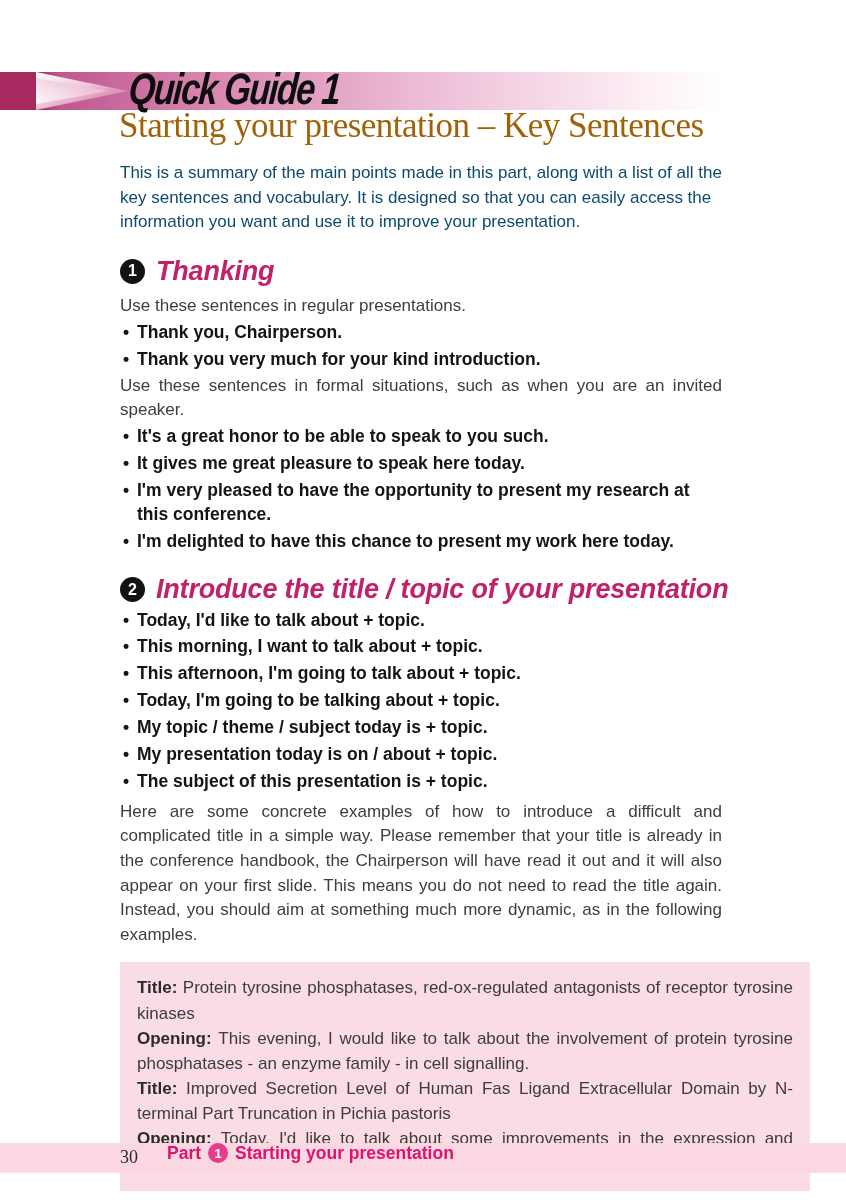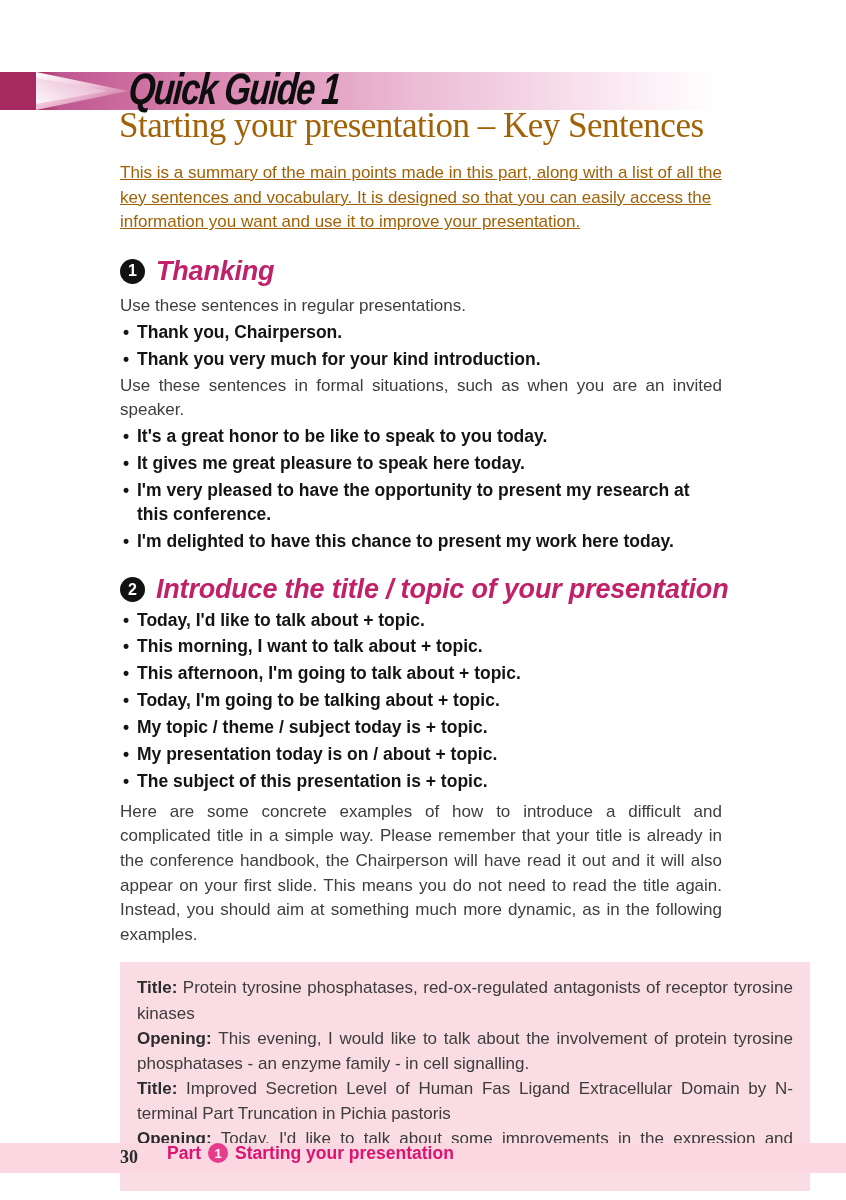--- a/index.html
+++ b/index.html
@@ -23,21 +23,21 @@
     letter-spacing:-2px;white-space:nowrap;
   }
   .page-title{
     position:absolute;top:106px;left:119px;
     font-family:"Liberation Serif", serif;font-size:35px;color:#a16207;
     letter-spacing:-0.5px;white-space:nowrap;
   }
 
   
   .content{position:absolute;left:120px;top:161px;width:602px;}
-  .intro{font-size:17px;color:#a16207;line-height:1.45;margin:0;text-decoration:underline;}
+  .intro{font-size:17px;color:#0c4a6e;line-height:1.45;margin:0;}
 
   .section-heading{display:flex;align-items:center;gap:11px;margin-top:21px;}
   .badge{
     flex:0 0 auto;width:25px;height:25px;border-radius:50%;background:#121212;
     color:#ffffff;font-weight:bold;font-size:16px;
     display:flex;align-items:center;justify-content:center;
   }
   .section-title{
     font-size:27px;font-weight:bold;font-style:italic;color:#c02169;
     letter-spacing:-0.2px;white-space:nowrap;
@@ -65,21 +65,21 @@
   }
   .entry-label{font-weight:bold;color:#2b2b2b;}
   .entry-label::after{content:": ";}
 
   
   .footer-band{
     position:absolute;left:0;top:1143px;width:846px;height:30px;background:#fbd7e2;
   }
   .page-num{
     position:absolute;left:120px;top:4px;
-    font-family:"Liberation Serif", serif;font-size:18px;color:#2a2a2a;font-weight:bold;
+    font-family:"Liberation Serif", serif;font-size:18px;color:#2a2a2a;
   }
   .footer-part{
     position:absolute;left:167px;top:0;height:30px;
     display:flex;align-items:flex-start;gap:7px;
     color:#de1270;font-weight:bold;font-size:17.5px;white-space:nowrap;
   }
   .part-circle{
     width:20px;height:20px;border-radius:50%;background:#e73b8b;color:#ffffff;
     display:flex;align-items:center;justify-content:center;
     font-size:13px;font-weight:bold;
@@ -124,21 +124,21 @@
     <p class="lead">Use these sentences in regular presentations.</p>
 
     <div class="bullets">
       <div class="bullet">Thank you, Chairperson.</div>
       <div class="bullet">Thank you very much for your kind introduction.</div>
     </div>
 
     <p class="note">Use these sentences in formal situations, such as when you are an invited speaker.</p>
 
     <div class="bullets">
-      <div class="bullet">It's a great honor to be like to speak to you today.</div>
+      <div class="bullet">It's a great honor to be able to speak to you such.</div>
       <div class="bullet">It gives me great pleasure to speak here today.</div>
       <div class="bullet">I'm very pleased to have the opportunity to present my research at this conference.</div>
       <div class="bullet">I'm delighted to have this chance to present my work here today.</div>
     </div>
 
     <div class="section-heading">
       <div class="badge">2</div>
       <div class="section-title">Introduce the title / topic of your presentation</div>
     </div>
 

